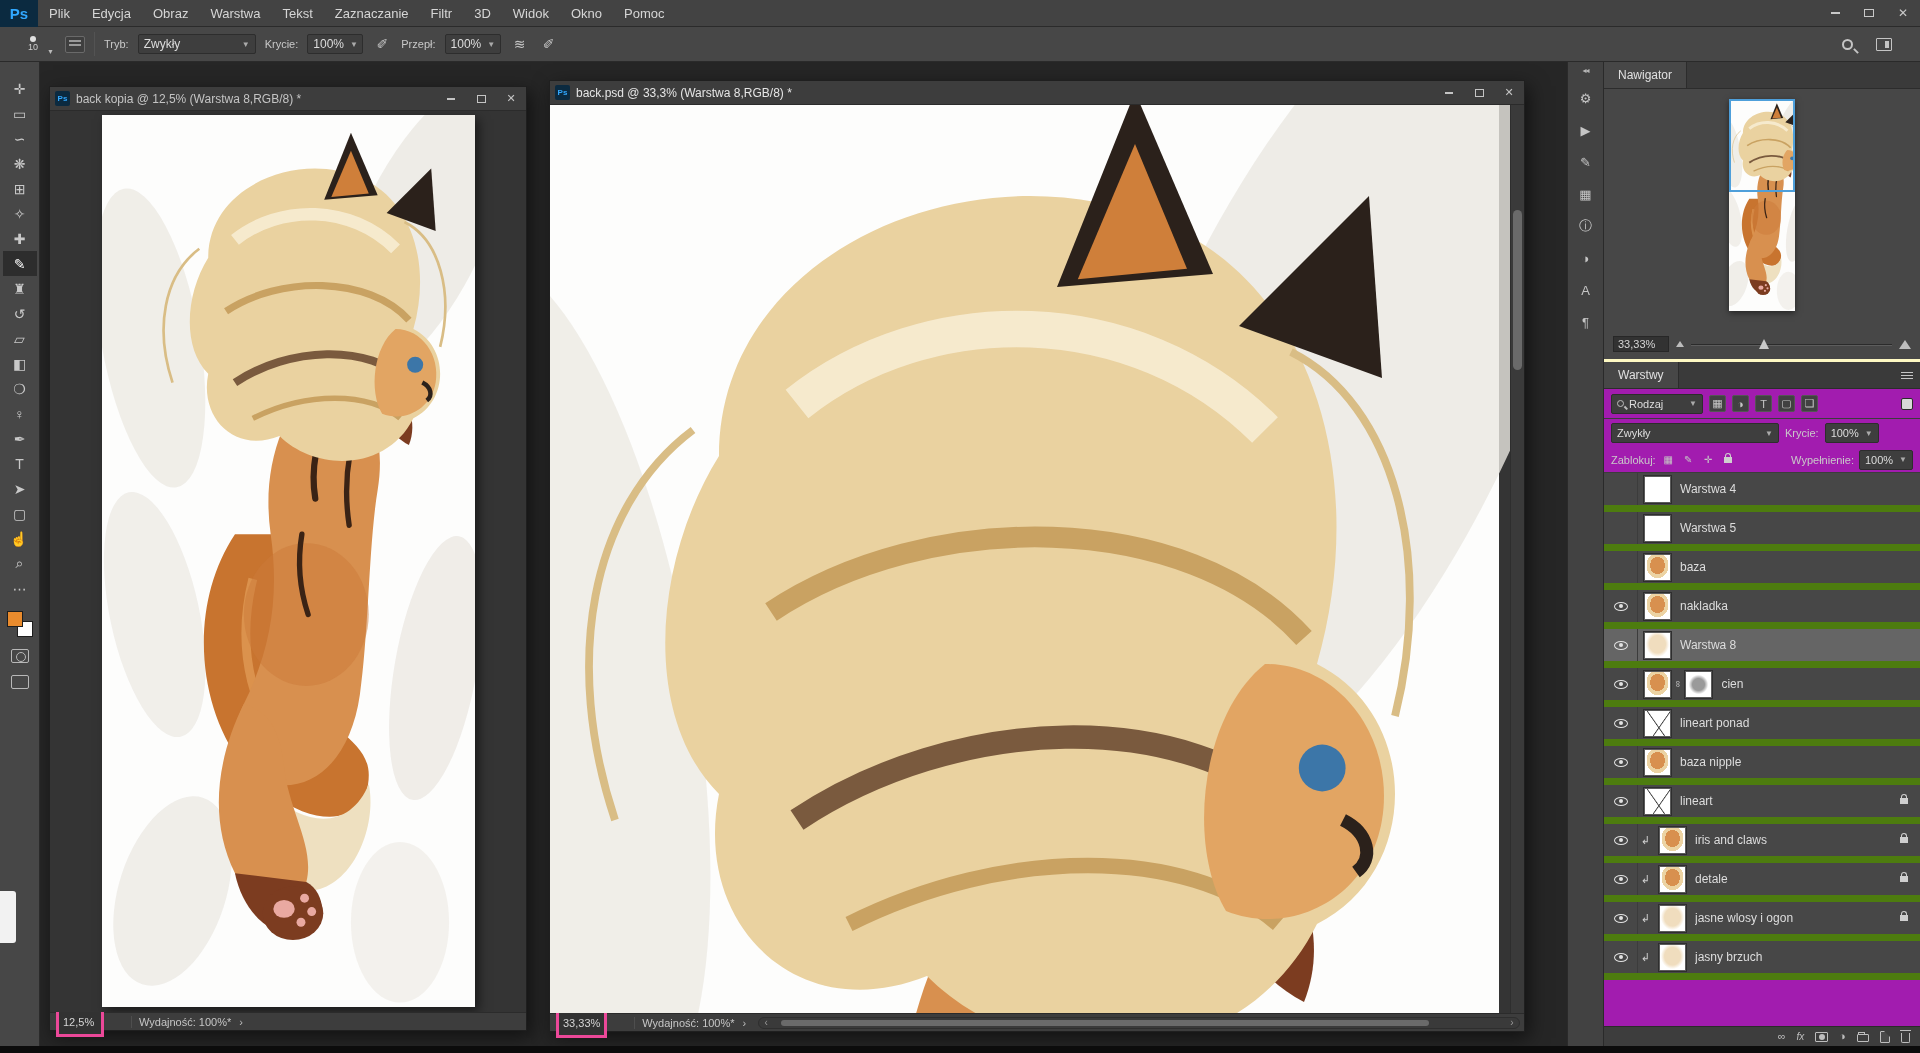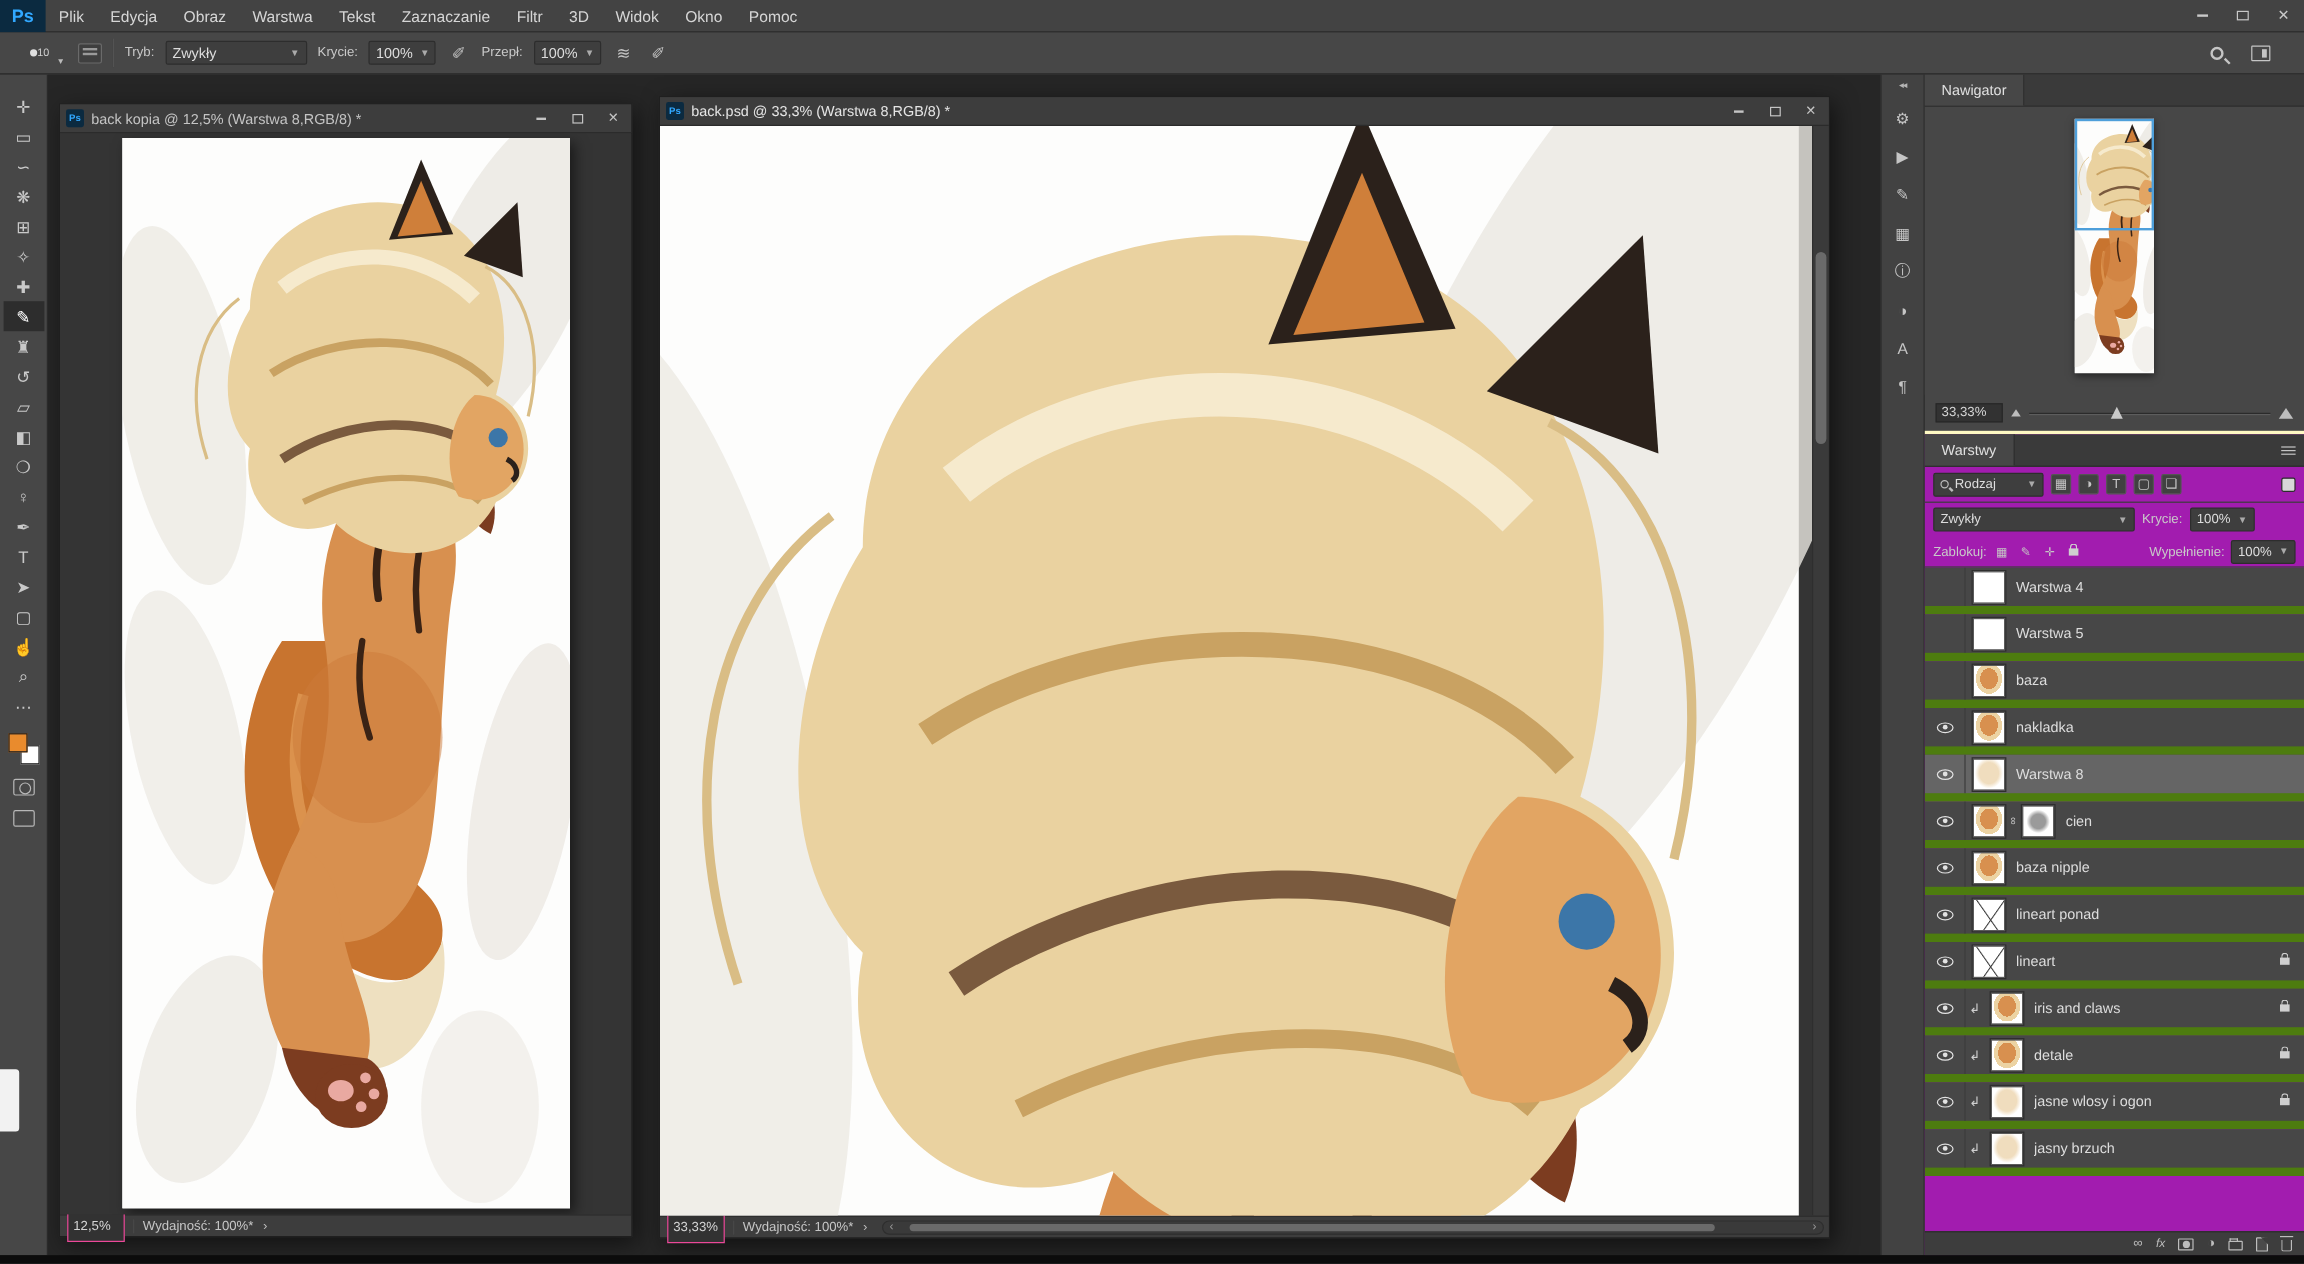--- a/index.html
+++ b/index.html
@@ -13,21 +13,21 @@
   .menu-item{padding:0 11px;height:100%;display:flex;align-items:center;font-size:13px;color:#d6d6d6;cursor:default;}
   .mb-spacer{flex:1;}
   .winctl{width:34px;height:100%;display:flex;align-items:center;justify-content:center;color:#c9c9c9;}
   .wc-min{width:9px;height:2px;background:#c9c9c9;}
   .wc-max{width:10px;height:8px;border:1px solid #c9c9c9;}
   .wc-close{font-size:12px;}
 
   
   .optionsbar{position:absolute;left:0;top:27px;width:1920px;height:35px;background:#474747;border-bottom:1px solid #2a2a2a;display:flex;align-items:center;gap:9px;padding:0 10px;z-index:40;font-size:12px;color:#cccccc;}
   .opt-sep{width:1px;height:24px;background:#393939;border-right:1px solid #535353;}
-  .tool-preset{width:46px;height:28px;display:flex;flex-direction:row;align-items:center;justify-content:center;position:relative;}
+  .tool-preset{width:46px;height:28px;display:flex;flex-direction:column;align-items:center;justify-content:center;position:relative;}
   .tp-dot{width:6px;height:6px;border-radius:50%;background:#e0e0e0;}
   .tp-size{font-size:9px;color:#cfcfcf;line-height:10px;}
   .tp-arrow{position:absolute;right:2px;bottom:3px;font-size:7px;color:#bbb;}
   .panel-btn{width:20px;height:17px;border:1px solid #6a6a6a;border-radius:2px;position:relative;background:#3f3f3f;}
   .panel-btn::after{content:"";position:absolute;left:3px;top:3px;right:3px;height:2px;background:#9a9a9a;box-shadow:0 4px 0 #9a9a9a;}
   .opt-dd{display:flex;align-items:center;justify-content:space-between;background:#3e3e3e;border:1px solid #2d2d2d;border-radius:2px;height:20px;padding:0 5px;color:#ddd;}
   .opt-dd .dd-arrow{font-size:8px;color:#aaa;margin-left:6px;}
   .opt-icon{font-size:14px;color:#c5c5c5;width:20px;text-align:center;}
   .ob-spacer{flex:1;}
   .mag-icon{width:11px;height:11px;border:2px solid #c5c5c5;border-radius:50%;position:relative;margin-right:14px;}
@@ -56,21 +56,21 @@
   .doc-window.active .dw-title{color:#e5e5e5;}
   .dw-sp{flex:1;}
   .dw-btn{width:30px;height:100%;display:flex;align-items:center;justify-content:center;color:#c4c4c4;}
   .dwb-min{width:8px;height:2px;background:#c4c4c4;}
   .dwb-max{width:9px;height:8px;border:1px solid #c4c4c4;}
   .dwb-close{font-size:11px;}
   .dw-canvas{position:relative;flex:1;overflow:hidden;background:#343434;}
   .canvas-sheet{position:relative;background:#fff;box-shadow:4px 4px 10px rgba(0,0,0,.5);}
   .canvas-sheet svg{display:block;}
   .dw-status{height:18px;background:#3d3d3d;border-top:1px solid #2b2b2b;display:flex;align-items:center;padding-left:6px;flex:0 0 18px;font-size:11px;color:#c6c6c6;}
-  .zoom-box{background:#323232;border:1px solid #ec4899;height:14px;min-width:48px;display:flex;align-items:center;padding:12px 4px;color:#d5d5d5;margin-right:0;font-size:11px;}
+  .zoom-box{background:#323232;border:3px solid #ec4899;height:14px;min-width:48px;display:flex;align-items:center;padding:12px 4px;color:#d5d5d5;margin-right:20px;font-size:11px;}
   .status-sep{width:1px;height:12px;background:#2e2e2e;border-right:1px solid #4e4e4e;margin:0 7px;}
   .status-chevron{margin:0 8px;color:#bdbdbd;font-size:11px;}
   .hscroll{flex:1;height:12px;background:#3a3a3a;border:1px solid #2e2e2e;border-radius:6px;margin:0 4px;position:relative;display:flex;align-items:center;}
   .hs-thumb{position:absolute;left:22px;right:90px;top:2px;bottom:2px;background:#6a6a6a;border-radius:5px;}
   .hs-arrow{width:14px;text-align:center;color:#9a9a9a;font-size:10px;z-index:2;}
   .hs-arrow.right{margin-left:auto;}
   .vscroll{position:absolute;right:0;top:0;bottom:0;width:14px;background:#3a3a3a;border-left:1px solid #2e2e2e;}
   .vs-thumb{position:absolute;left:2px;right:2px;top:105px;height:160px;background:#6a6a6a;border-radius:6px;}
 
   
@@ -523,29 +523,29 @@
             </div>
             <div class="thumb th-art"></div>
             <span class="mask-link">∞</span>
             <div class="thumb th-mask"></div>
             <span class="lname">cien</span>
           </div>
           <div class="layer-row">
             <div class="eye-cell">
               <span class="eye"></span>
             </div>
+            <div class="thumb th-line"></div>
+            <span class="lname">lineart ponad</span>
+          </div>
+          <div class="layer-row">
+            <div class="eye-cell">
+              <span class="eye"></span>
+            </div>
             <div class="thumb th-art"></div>
             <span class="lname">baza nipple</span>
-          </div>
-          <div class="layer-row">
-            <div class="eye-cell">
-              <span class="eye"></span>
-            </div>
-            <div class="thumb th-line"></div>
-            <span class="lname">lineart ponad</span>
           </div>
           <div class="layer-row">
             <div class="eye-cell">
               <span class="eye"></span>
             </div>
             <div class="thumb th-line"></div>
             <span class="lname">lineart</span>
             <span class="padlock"></span>
           </div>
           <div class="layer-row">

